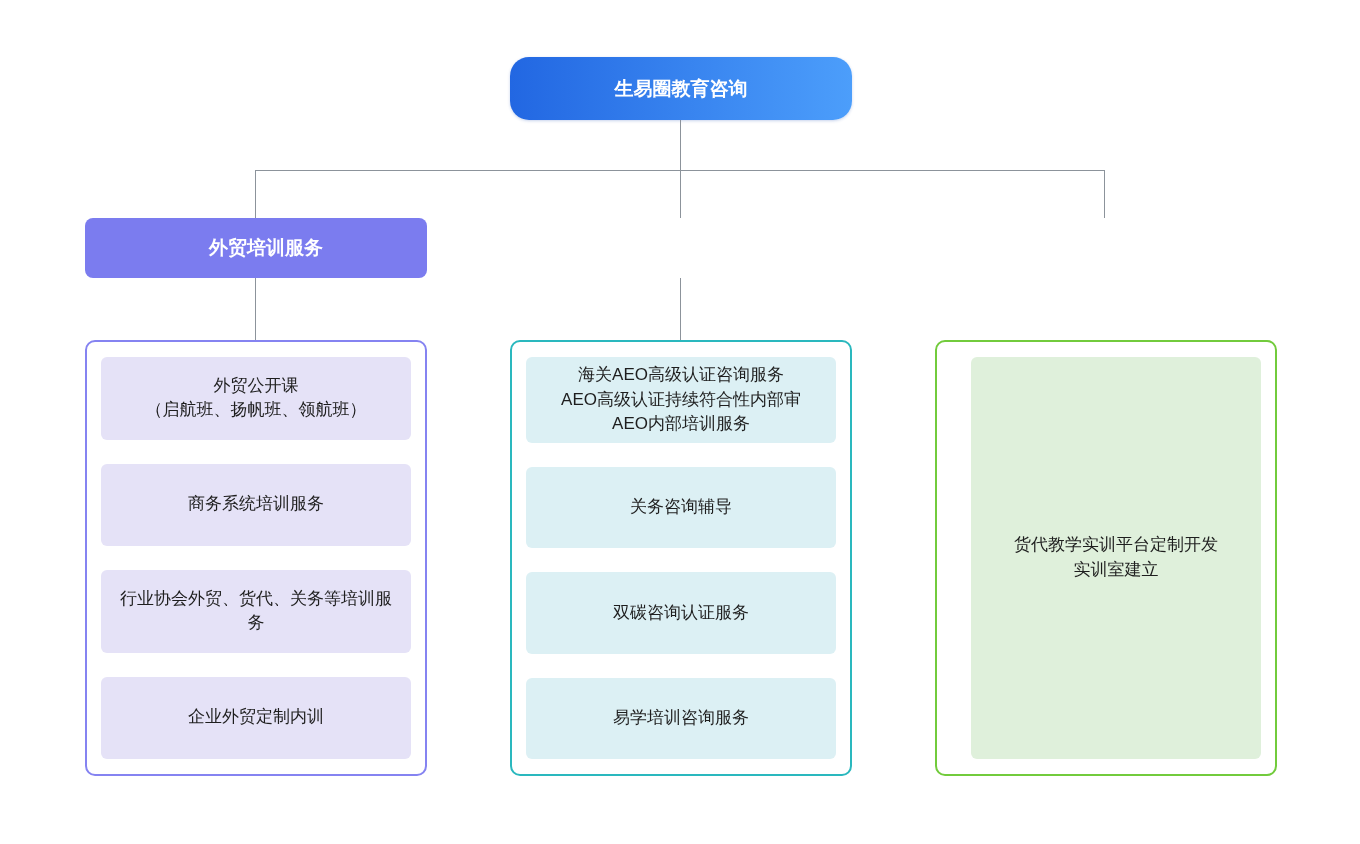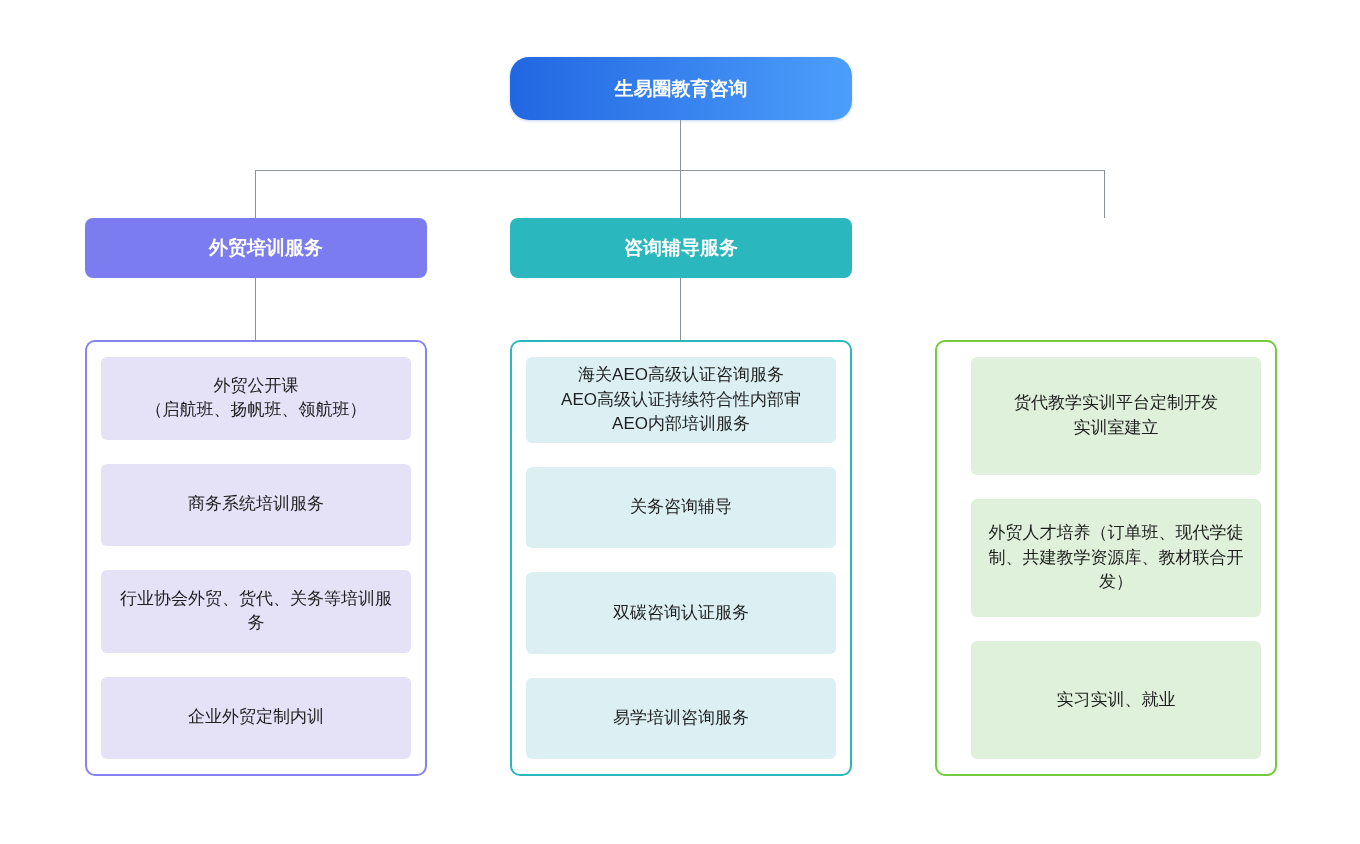--- a/index.html
+++ b/index.html
@@ -103,21 +103,20 @@
 
   <div class="connector v line-root-down"></div>
   <div class="connector h line-horizontal"></div>
   <div class="connector v line-drop-0"></div>
   <div class="connector v line-drop-1"></div>
   <div class="connector v line-drop-2"></div>
   <div class="connector v line-sub-0"></div>
   <div class="connector v line-sub-1"></div>
 
   <div class="node branch-header b0">外贸培训服务</div>
-  <div class="node branch-header b1">咨询辅导服务</div>
 
   <div class="container c0">
     <div class="item">外贸公开课
 （启航班、扬帆班、领航班）</div>
     <div class="item">商务系统培训服务</div>
     <div class="item">行业协会外贸、货代、关务等培训服务</div>
     <div class="item">企业外贸定制内训</div>
   </div>
 
   <div class="container c1">
@@ -125,17 +124,15 @@
 AEO高级认证持续符合性内部审
 AEO内部培训服务</div>
     <div class="item">关务咨询辅导</div>
     <div class="item">双碳咨询认证服务</div>
     <div class="item">易学培训咨询服务</div>
   </div>
 
   <div class="container c2">
     <div class="item">货代教学实训平台定制开发
 实训室建立</div>
-    <div class="item">外贸人才培养（订单班、现代学徒制、共建教学资源库、教材联合开发）</div>
-    <div class="item">实习实训、就业</div>
   </div>
 
 </div>
 
 </body></html>

